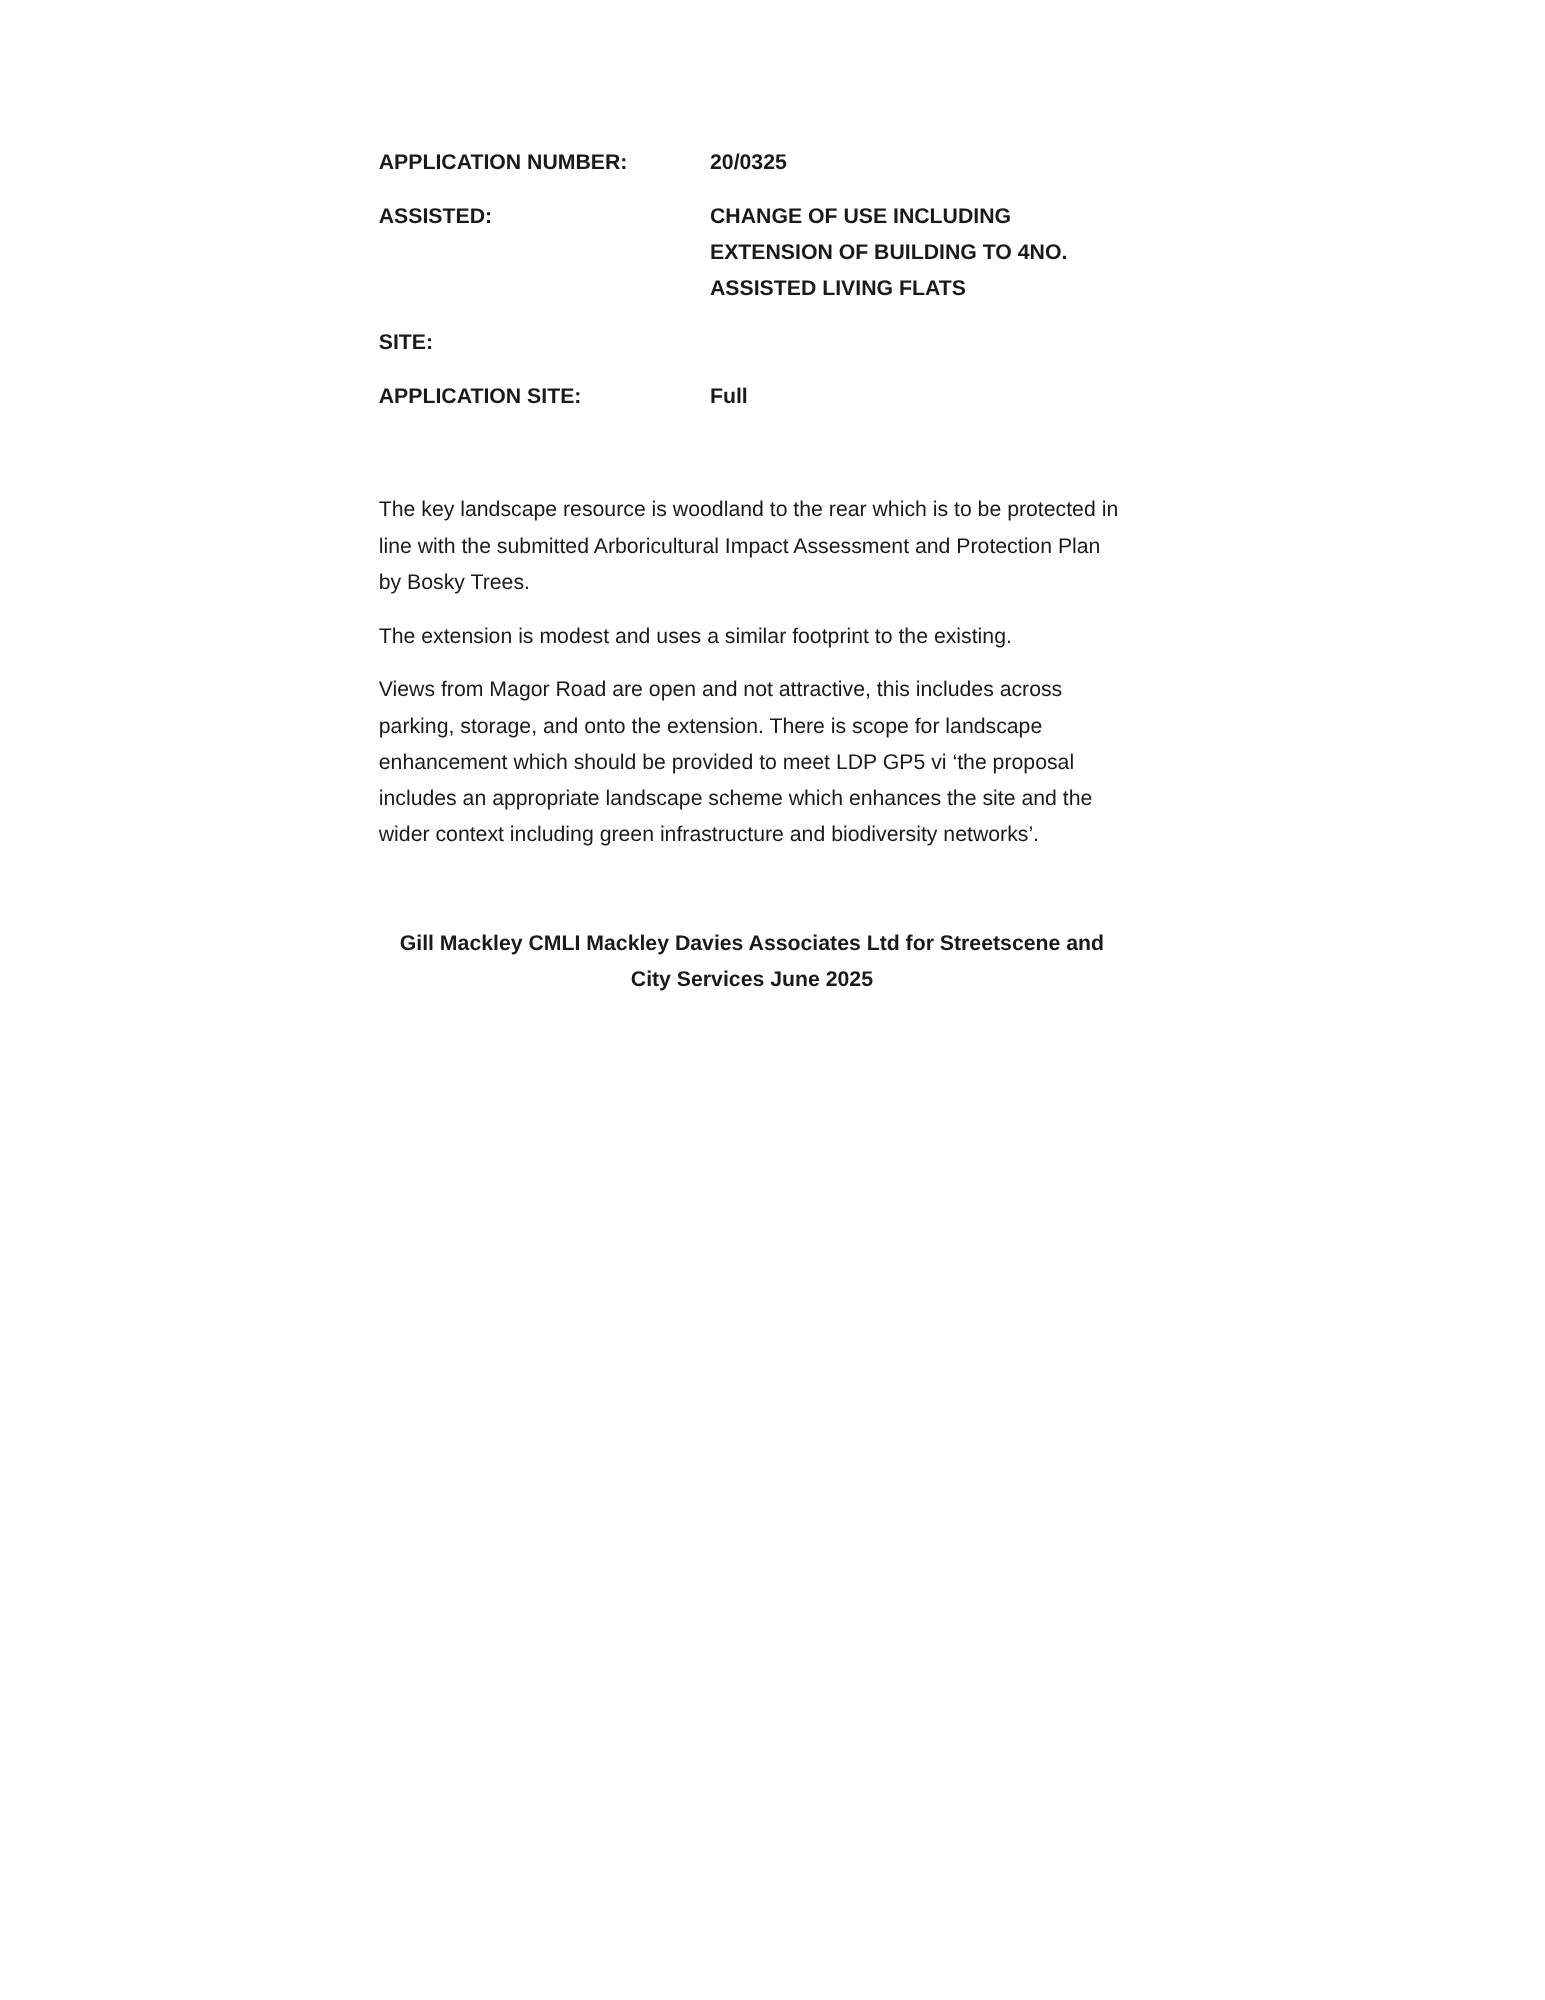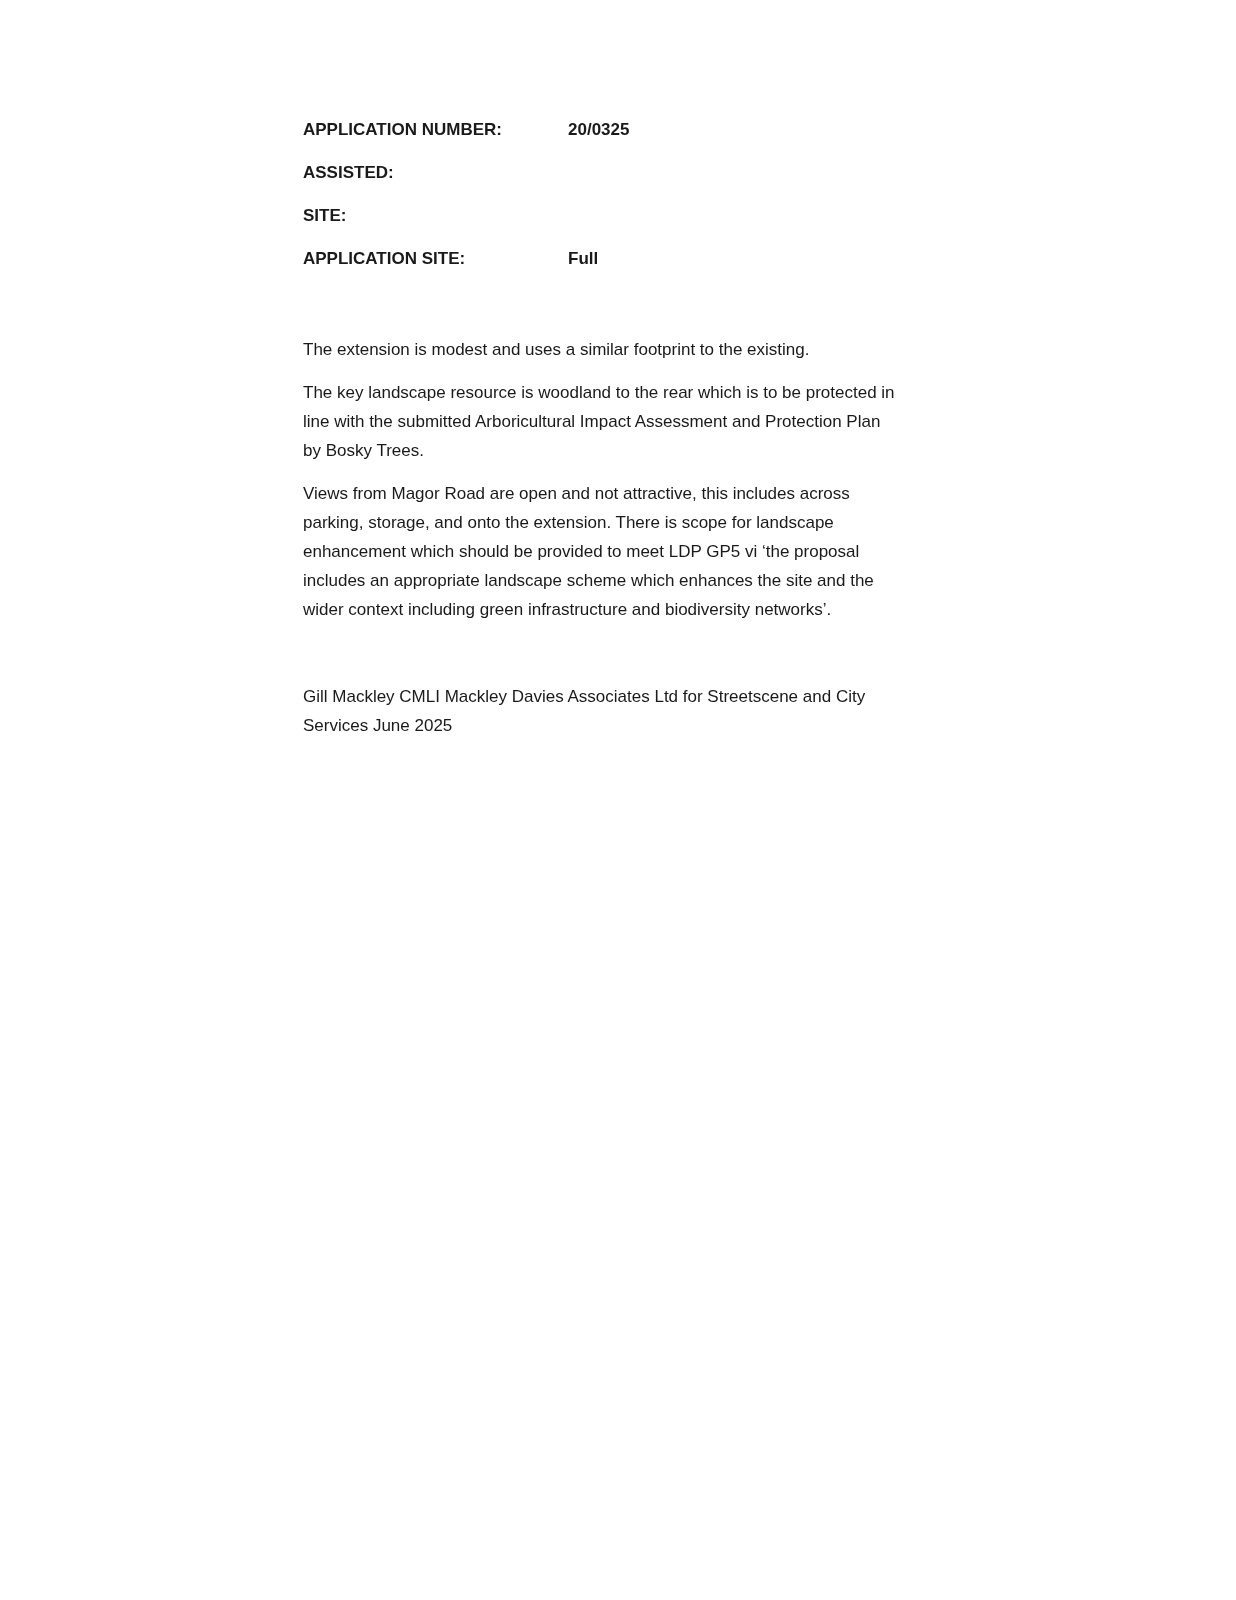--- a/index.html
+++ b/index.html
@@ -41,53 +41,55 @@
     line-height: 29px;
     margin-bottom: 14px;
     font-weight: normal;
   }
   .footer-section {
     margin-top: 58px;
   }
   .footer-section p {
     font-size: 17px;
     line-height: 29px;
-    font-weight: normal;
+    font-weight: bold;
+    text-align: center;
   }
 </style>
 </head>
 <body>
 
 <div class="page">
 
   <div class="header-fields">
 
     <div class="field-row">
       <span class="field-label">APPLICATION NUMBER:</span>
       <span class="field-value">20/0325</span>
     </div>
 
     <div class="field-row">
       <span class="field-label">ASSISTED:</span>
+      <span class="field-value">CHANGE OF USE INCLUDING EXTENSION OF BUILDING TO 4NO. ASSISTED LIVING FLATS</span>
     </div>
 
     <div class="field-row">
       <span class="field-label">SITE:</span>
     </div>
 
     <div class="field-row">
       <span class="field-label">APPLICATION SITE:</span>
       <span class="field-value">Full</span>
     </div>
 
   </div>
 
   <div class="body-section">
+    <p>The key landscape resource is woodland to the rear which is to be protected in line with the submitted Arboricultural Impact Assessment and Protection Plan by Bosky Trees.</p>
     <p>The extension is modest and uses a similar footprint to the existing.</p>
-    <p>The key landscape resource is woodland to the rear which is to be protected in line with the submitted Arboricultural Impact Assessment and Protection Plan by Bosky Trees.</p>
     <p>Views from Magor Road are open and not attractive, this includes across parking, storage, and onto the extension. There is scope for landscape enhancement which should be provided to meet LDP GP5 vi ‘the proposal includes an appropriate landscape scheme which enhances the site and the wider context including green infrastructure and biodiversity networks’.</p>
   </div>
 
   <div class="footer-section">
     <p>Gill Mackley CMLI Mackley Davies Associates Ltd for Streetscene and City Services June 2025</p>
   </div>
 
 </div>
 
 </body></html>

